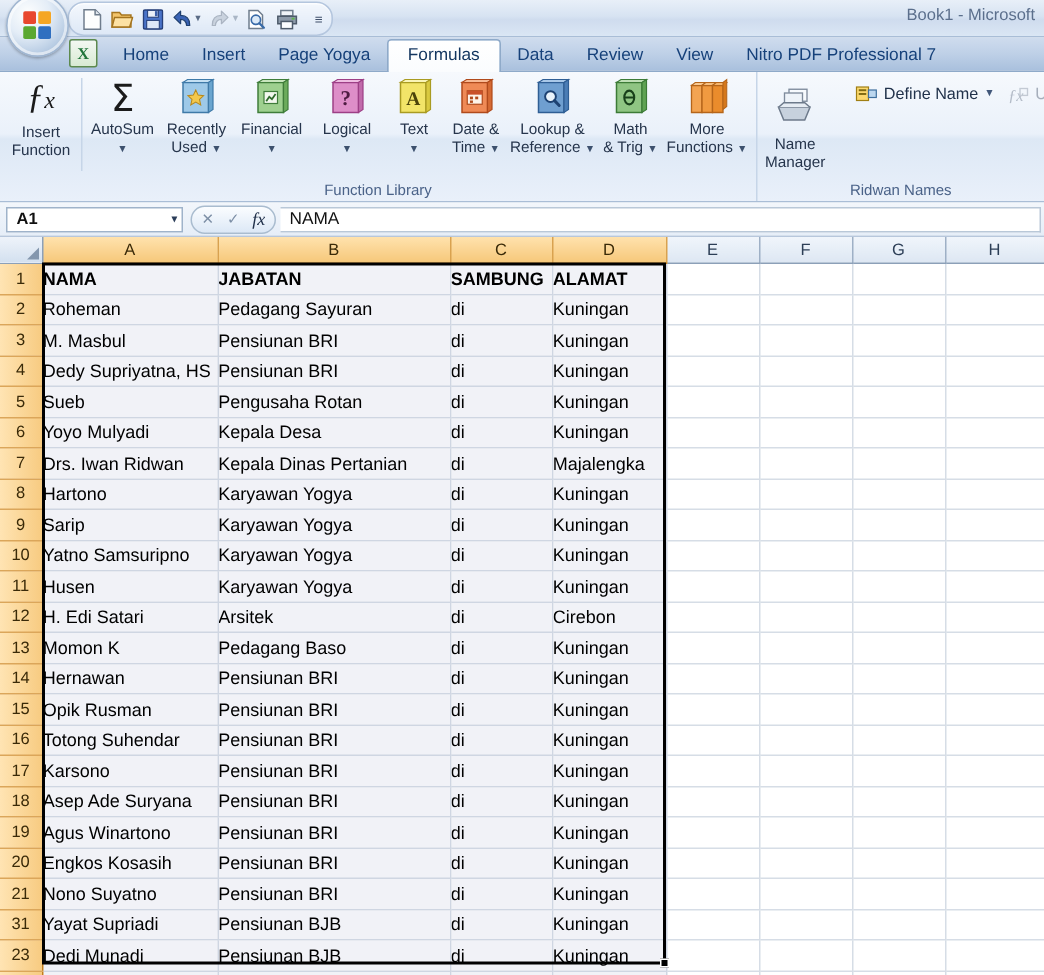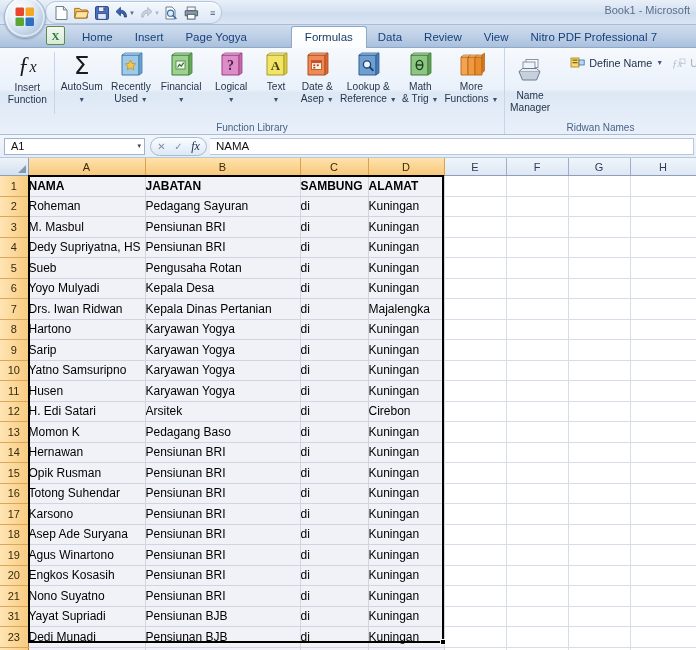--- a/index.html
+++ b/index.html
@@ -62,21 +62,21 @@
   }
   .tab{
     height:19px;line-height:19px;padding:0 11px;
     font-size:11.5px;color:#16417a;white-space:nowrap;cursor:pointer;
     border-radius:3px 3px 0 0;
   }
   .tab.active{
     background:linear-gradient(to bottom,#ffffff,#fafcfe);
     border:1px solid #8faac9;border-bottom:none;
     color:#12355f;height:21px;line-height:21px;padding:0 13px;
-    position:relative;top:1px;margin-left:33px;
+    position:relative;top:1px;
   }
 
   
   .ribbon{
     position:relative;height:86px;
     background:linear-gradient(to bottom,#f6f9fd 0%,#eaf1fa 48%,#dde8f5 52%,#e9f0fa 100%);
     border-bottom:1px solid #a9bdd6;
     display:flex;
   }
   .grp{position:relative;height:86px;padding:2px 4px 0 4px;box-sizing:border-box;}
@@ -113,24 +113,24 @@
   .dn-car.dim{color:#b2bbc8;}
 
   
   .fbar{
     position:relative;height:22px;
     background:linear-gradient(to bottom,#f2f6fb,#e6eef8);
     border-bottom:1px solid #b7c7dc;
     display:flex;align-items:center;
   }
   .namebox{
-    width:141px;height:17px;margin-left:4px;
+    width:118px;height:17px;margin-left:4px;
     background:#fff;border:1px solid #9fb3ca;
     display:flex;align-items:center;justify-content:space-between;
-    padding:0 3px 0 6px;box-sizing:border-box;cursor:text;
+    padding:0 3px 0 6px;box-sizing:border-box;cursor:text;font-weight:bold;
   }
   .namebox .nb-val{font-size:11px;color:#111;}
   .namebox .nb-car{font-size:7px;color:#2c3e5a;}
   .fb-btns{display:flex;align-items:center;gap:0;margin-left:5px;
     background:linear-gradient(to bottom,#fbfdff,#dce8f6);
     border:1px solid #a9bccf;border-radius:10px;height:17px;padding:0 2px;}
   .fb-b{width:17px;height:15px;display:flex;align-items:center;justify-content:center;
         font-size:10px;color:#7d8fa6;cursor:pointer;}
   .fb-b.fx{font-family:"Liberation Serif",serif;font-style:italic;font-size:12px;color:#20304a;}
   .fb-input{
@@ -373,21 +373,21 @@
               <path d="M22 3l3-2v20l-3 2z" fill="#d56a34" stroke="#b04a1c" stroke-width=".8"></path>
               <rect x="8.5" y="8.5" width="10" height="9" fill="#fdf3e9" stroke="#b04a1c" stroke-width=".8"></rect>
               <rect x="8.5" y="8.5" width="10" height="2.6" fill="#c9512a"></rect>
               <rect x="10.3" y="12.4" width="2" height="1.8" fill="#b04a1c"></rect>
               <rect x="13.8" y="12.4" width="2" height="1.8" fill="#b04a1c"></rect>
               <rect x="10.3" y="15" width="2" height="1.6" fill="#b04a1c"></rect>
             </svg>
           </span>
           <span class="lbl">
             <span>Date &amp;</span><br>
-            <span>Asep</span>
+            <span>Time</span>
             <span class="car">▼</span>
           </span>
         </div>
 
         <div class="bigbtn" style="width:64px">
           <span class="book">
             <svg width="28" height="27" viewBox="0 0 28 27">
               <path d="M5 3h17v20H5z" fill="#6f9fd0" stroke="#2f5e94" stroke-width="1"></path>
               <path d="M5 3l3-2h17l-3 2z" fill="#a9c8e8" stroke="#2f5e94" stroke-width=".8"></path>
               <path d="M22 3l3-2v20l-3 2z" fill="#4b7db5" stroke="#2f5e94" stroke-width=".8"></path>

